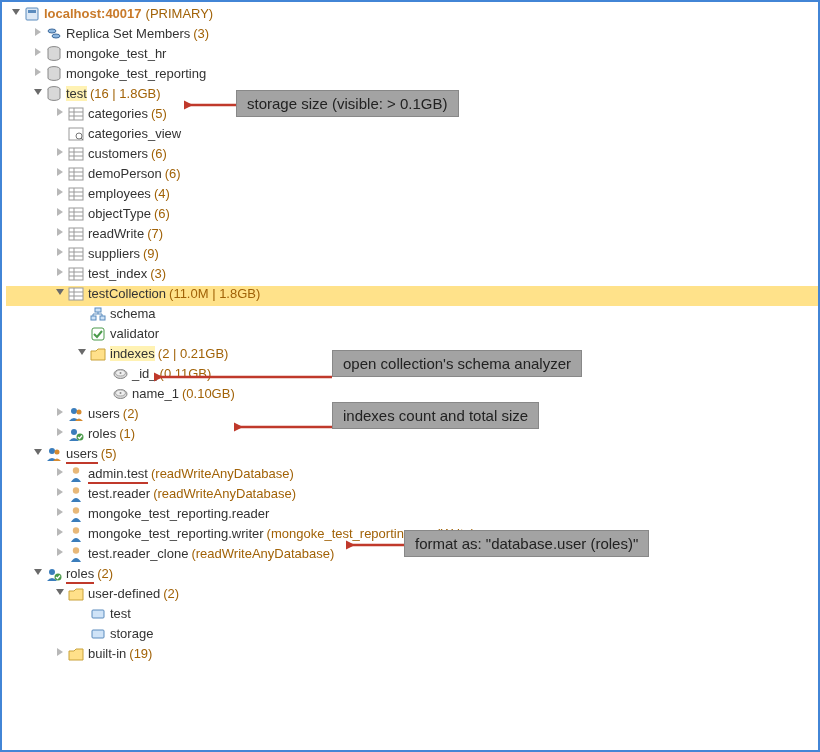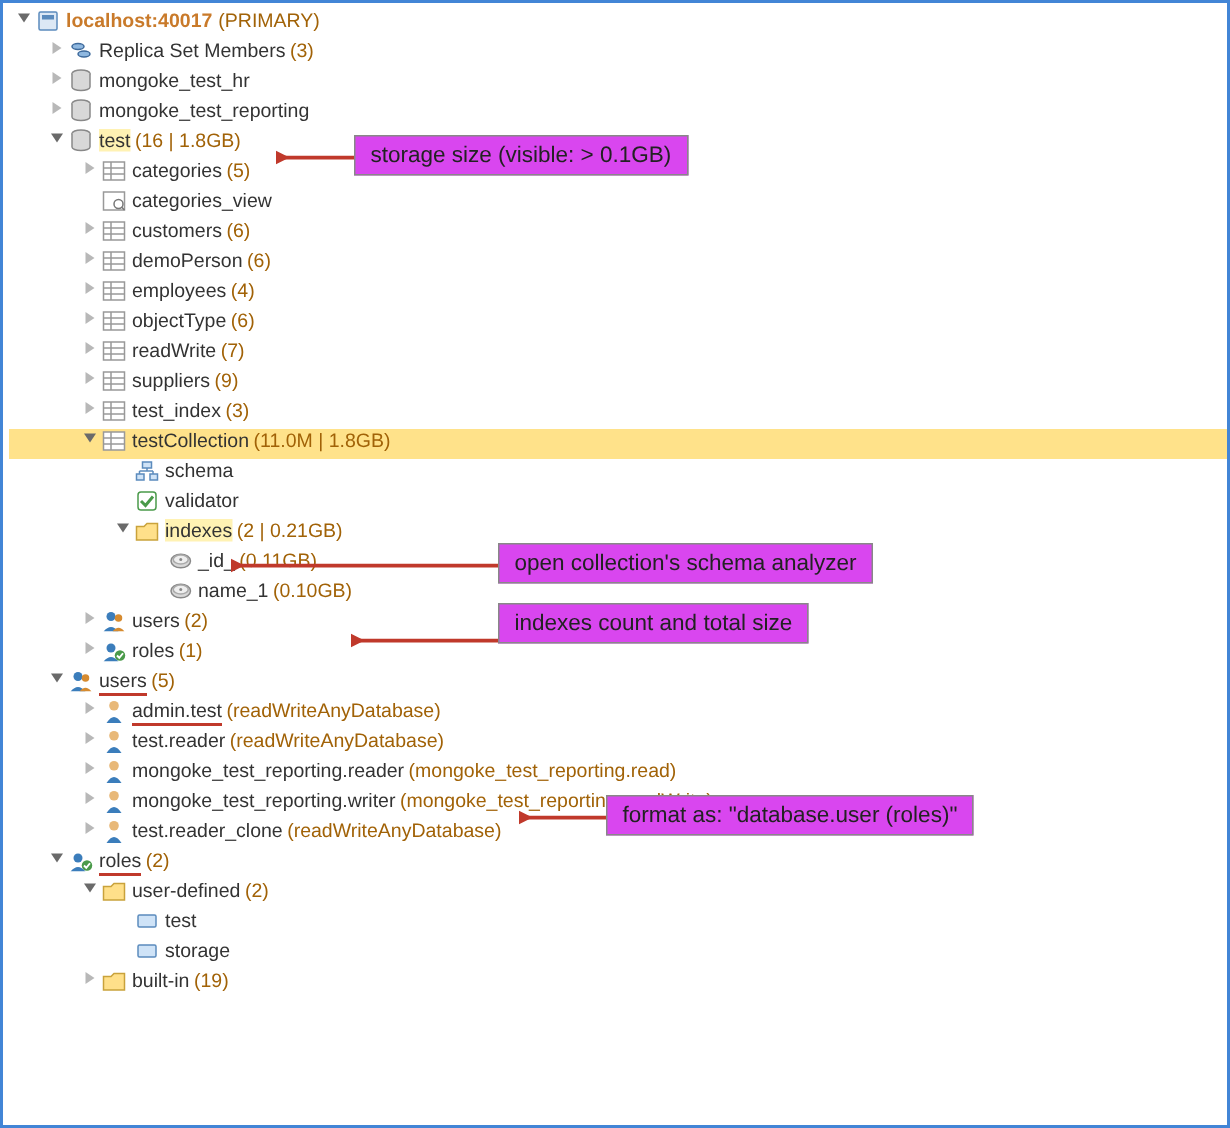--- a/index.html
+++ b/index.html
@@ -10,30 +10,30 @@
   .tw{width:12px;height:12px;margin-right:2px;display:flex;align-items:center;justify-content:center;flex:none}
   .tw svg{display:block}
   .sp{width:12px;height:12px;margin-right:2px;flex:none}
   .ic{width:16px;height:16px;margin-right:4px;flex:none;display:flex;align-items:center;justify-content:center}
   .ic svg{display:block}
   .lbl{}
   .lbl.hl{background:#fff2b3}
   .meta{color:#a16207;margin-left:3px}
   .link{color:#c97a2a;font-weight:bold}
   .uline{border-bottom:2px solid #c0392b;padding-bottom:1px}
-  .callout{position:absolute;background:#d946ef;border:1px solid #888;padding:4px 10px;font-size:15px;color:#222;z-index:5;white-space:nowrap}
+  .callout{position:absolute;background:#a3a3a3;border:1px solid #888;padding:4px 10px;font-size:15px;color:#222;z-index:5;white-space:nowrap}
   .arrow{position:absolute;z-index:4;pointer-events:none}
 </style>
 </head>
 <body>
 
 <div class="frame">
 
   <div class="callout" style="top:88px;left:234px">storage size (visible: &gt; 0.1GB)</div>
-  <div class="callout" style="top:360px;left:330px">open collection's schema analyzer</div>
+  <div class="callout" style="top:348px;left:330px">open collection's schema analyzer</div>
   <div class="callout" style="top:400px;left:330px">indexes count and total size</div>
   <div class="callout" style="top:528px;left:402px">format as: "database.user (roles)"</div>
 
   <svg class="arrow" style="top:96px;left:182px" width="54" height="14">
       <defs>
         <marker id="ah1" markerWidth="8" markerHeight="8" refX="2" refY="4" orient="auto">
           <path d="M8,0 L0,4 L8,8 Z" fill="#c0392b"></path>
         </marker>
       </defs>
       <line x1="52" y1="7" x2="4" y2="7" stroke="#c0392b" stroke-width="2.5" marker-end="url(#ah1)"></line>
@@ -466,21 +466,20 @@
             <path d="M2,1 L8,5 L2,9 Z" fill="#b8b8b8"></path>
           </svg>
         </span>
         <span class="ic">
           <svg width="14" height="16">
             <circle cx="7" cy="4.5" r="3.2" fill="#e8b878"></circle>
             <path d="M2,16 Q7,8 12,16" fill="#3b7dbb"></path>
           </svg>
         </span>
         <span class="lbl">mongoke_test_reporting.reader</span>
-        <span class="meta">(mongoke_test_reporting.read)</span>
       </div>
       <div class="row" style="padding-left:48px">
         <span class="tw">
           <svg width="10" height="10">
             <path d="M2,1 L8,5 L2,9 Z" fill="#b8b8b8"></path>
           </svg>
         </span>
         <span class="ic">
           <svg width="14" height="16">
             <circle cx="7" cy="4.5" r="3.2" fill="#e8b878"></circle>

